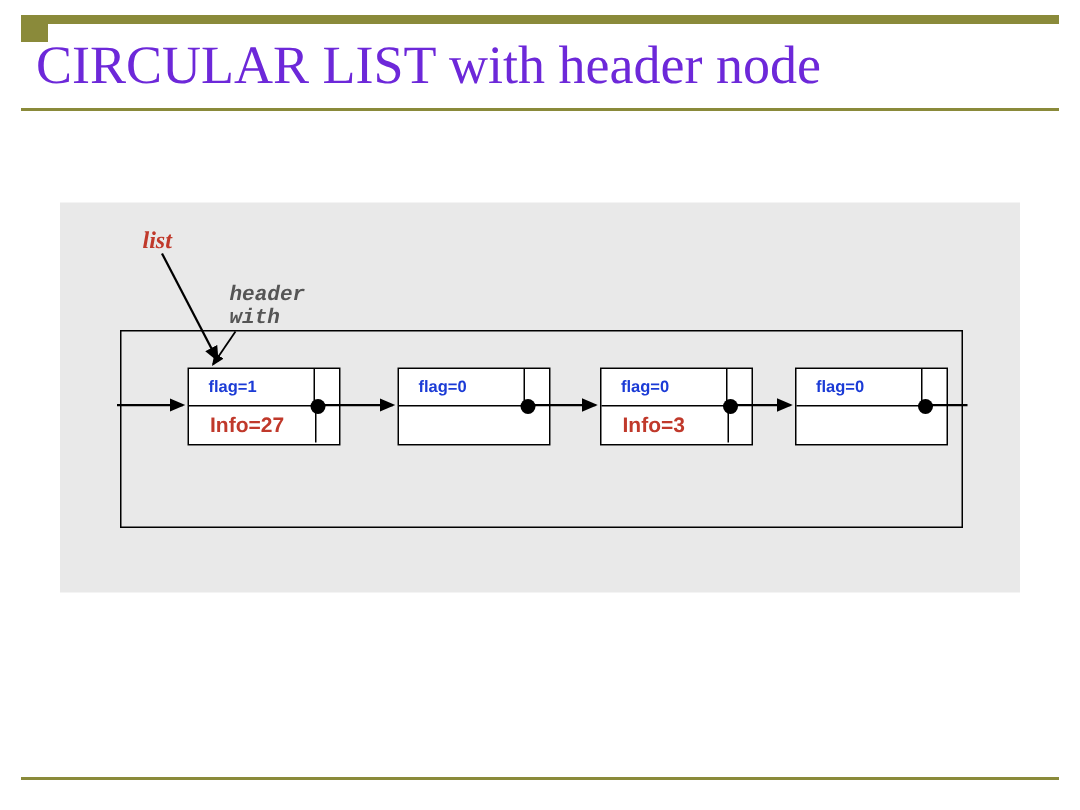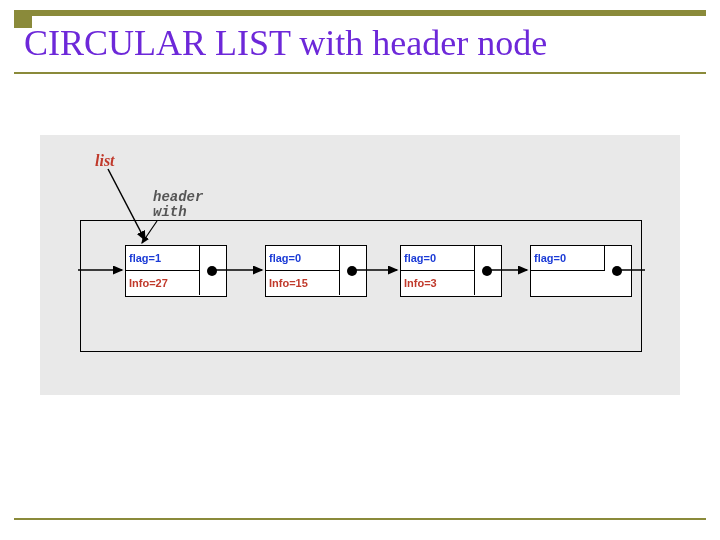--- a/index.html
+++ b/index.html
@@ -82,34 +82,34 @@
   }
   .node-upper {
     position: absolute;
     left: 0; top: 0;
     width: 70px; height: 24px;
     border-right: 1px solid #000;
     border-bottom: 1px solid #000;
     font-size: 11px;
     color: #1b3bd6;
     font-weight: bold;
-    padding-left: 3px;
+    padding-left: 13px;
     display: flex;
     align-items: center;
     font-family: Arial, sans-serif;
   }
   .node-lower {
     position: absolute;
     left: 0; top: 25px;
     width: 70px; height: 24px;
     border-right: 1px solid #000;
-    font-size: 11px;
+    font-size: 14px;
     color: #c0392b;
     font-weight: bold;
-    padding-left: 3px;
+    padding-left: 14px;
     display: flex;
     align-items: center;
     font-family: Arial, sans-serif;
   }
   .node-ptr {
     position: absolute;
     left: 71px; top: 0;
     width: 29px; height: 50px;
     display: flex;
     align-items: center;
@@ -155,21 +155,20 @@
   <div class="node" style="left:85px; top:110px;">
     <div class="node-upper">flag=1</div>
     <div class="node-lower">Info=27</div>
     <div class="node-ptr">
         <div class="dot"></div>
       </div>
   </div>
 
   <div class="node" style="left:225px; top:110px;">
     <div class="node-upper">flag=0</div>
-    <div class="node-lower">Info=15</div>
     <div class="node-ptr">
         <div class="dot"></div>
       </div>
   </div>
 
   <div class="node" style="left:360px; top:110px;">
     <div class="node-upper">flag=0</div>
     <div class="node-lower">Info=3</div>
     <div class="node-ptr">
         <div class="dot"></div>

